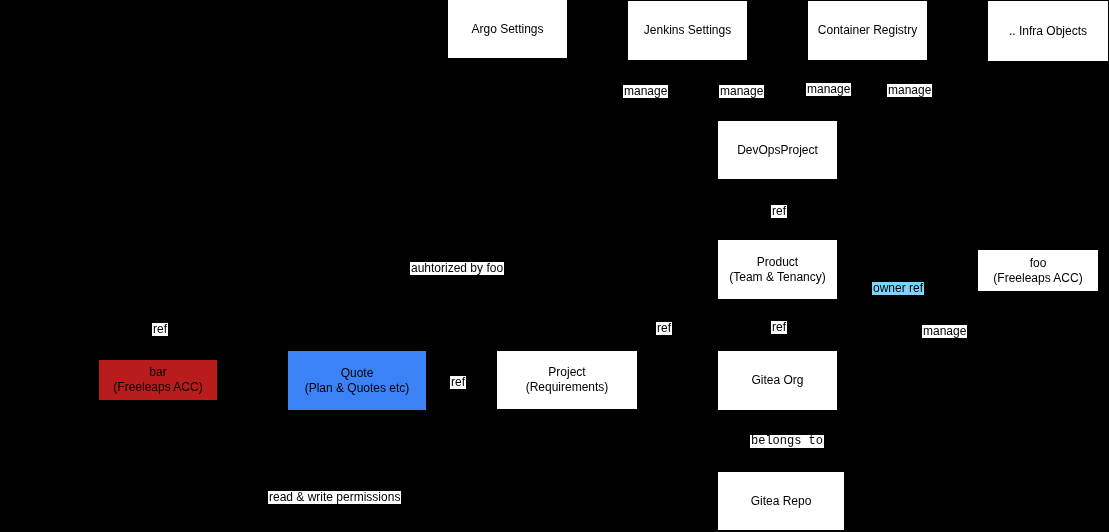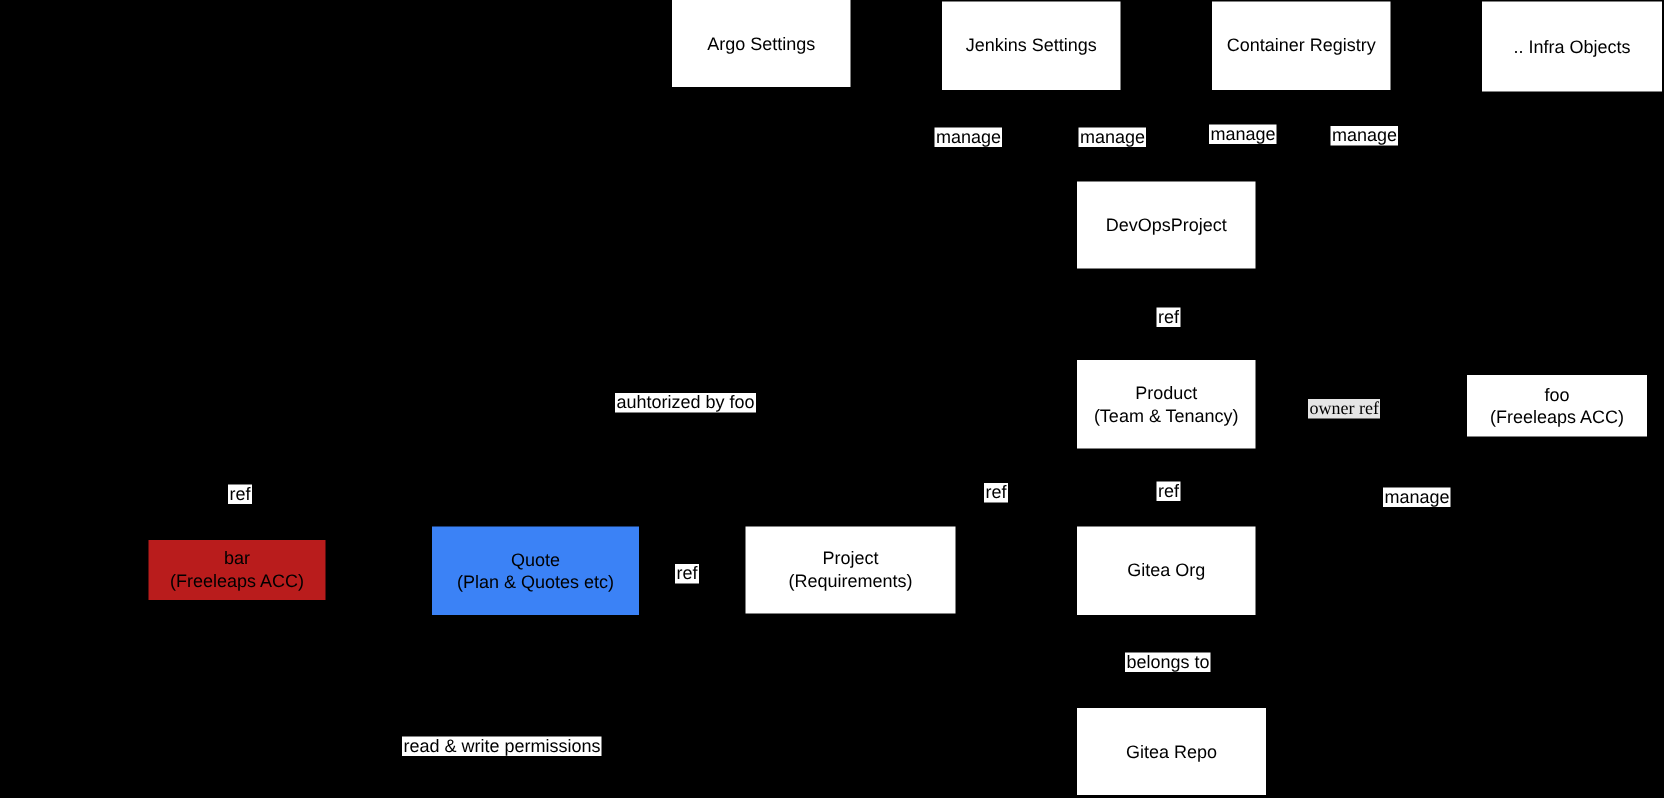--- a/index.html
+++ b/index.html
@@ -82,22 +82,22 @@
       <div>Gitea Org</div>
     </div>
     <div class="node" style="left: 718px; top: 472px; width: 126px; height: 58px; background: rgb(255, 255, 255); color: rgb(0, 0, 0);">
       <div>Gitea Repo</div>
     </div>
     <span class="edge-label" style="left: 623px; top: 85px; background: rgb(255, 255, 255); color: rgb(0, 0, 0);">manage</span>
     <span class="edge-label" style="left: 719px; top: 85px; background: rgb(255, 255, 255); color: rgb(0, 0, 0);">manage</span>
     <span class="edge-label" style="left: 806px; top: 83px; background: rgb(255, 255, 255); color: rgb(0, 0, 0);">manage</span>
     <span class="edge-label" style="left: 887px; top: 84px; background: rgb(255, 255, 255); color: rgb(0, 0, 0);">manage</span>
     <span class="edge-label" style="left: 771px; top: 205px; background: rgb(255, 255, 255); color: rgb(0, 0, 0);">ref</span>
-    <span class="edge-label" style="left: 872px; top: 266px; background: #e5e5e5; color: rgb(0, 0, 0); font-family: Liberation Serif, serif;">owner ref</span>
+    <span class="edge-label" style="left: 872px; top: 282px; background: #7dd3fc; color: rgb(0, 0, 0);">owner ref</span>
     <span class="edge-label" style="left: 410px; top: 262px; background: rgb(255, 255, 255); color: rgb(0, 0, 0);">auhtorized by foo</span>
     <span class="edge-label" style="left: 152px; top: 323px; background: rgb(255, 255, 255); color: rgb(0, 0, 0);">ref</span>
     <span class="edge-label" style="left: 656px; top: 322px; background: rgb(255, 255, 255); color: rgb(0, 0, 0);">ref</span>
     <span class="edge-label" style="left: 771px; top: 321px; background: rgb(255, 255, 255); color: rgb(0, 0, 0);">ref</span>
     <span class="edge-label" style="left: 922px; top: 325px; background: rgb(255, 255, 255); color: rgb(0, 0, 0);">manage</span>
     <span class="edge-label" style="left: 450px; top: 376px; background: rgb(255, 255, 255); color: rgb(0, 0, 0);">ref</span>
-    <span class="edge-label" style="left: 750px; top: 435px; background: rgb(255, 255, 255); color: rgb(0, 0, 0);">belongs to</span>
+    <span class="edge-label" style="left: 750px; top: 435px; background: rgb(255, 255, 255); color: rgb(0, 0, 0); font-family: Liberation Mono, monospace;">belongs to</span>
     <span class="edge-label" style="left: 268px; top: 491px; background: rgb(255, 255, 255); color: rgb(0, 0, 0);">read &amp; write permissions</span>
   </div>
 
 </body></html>

